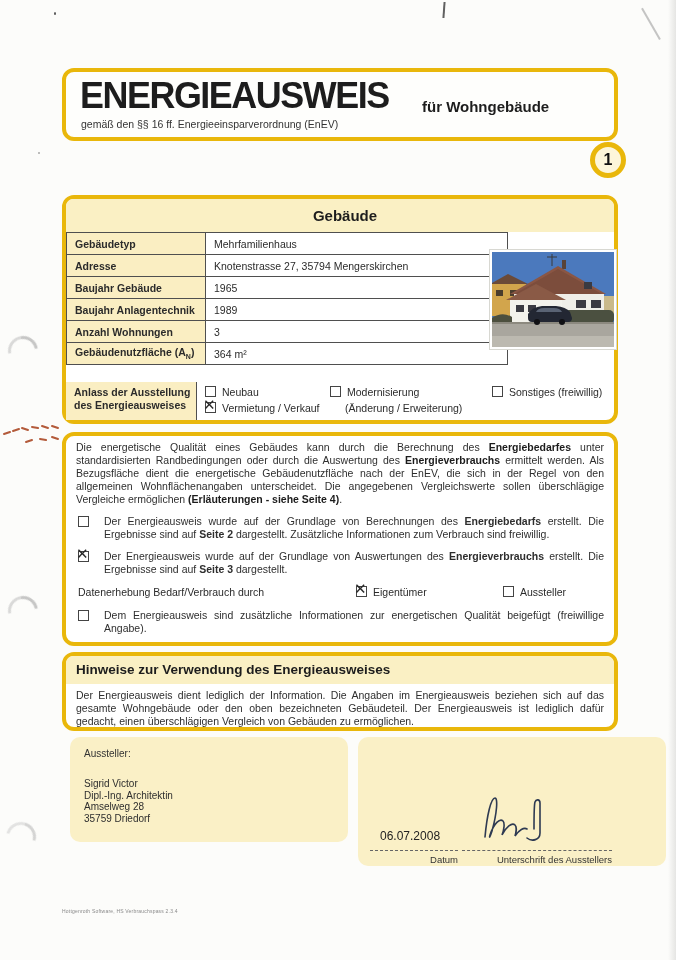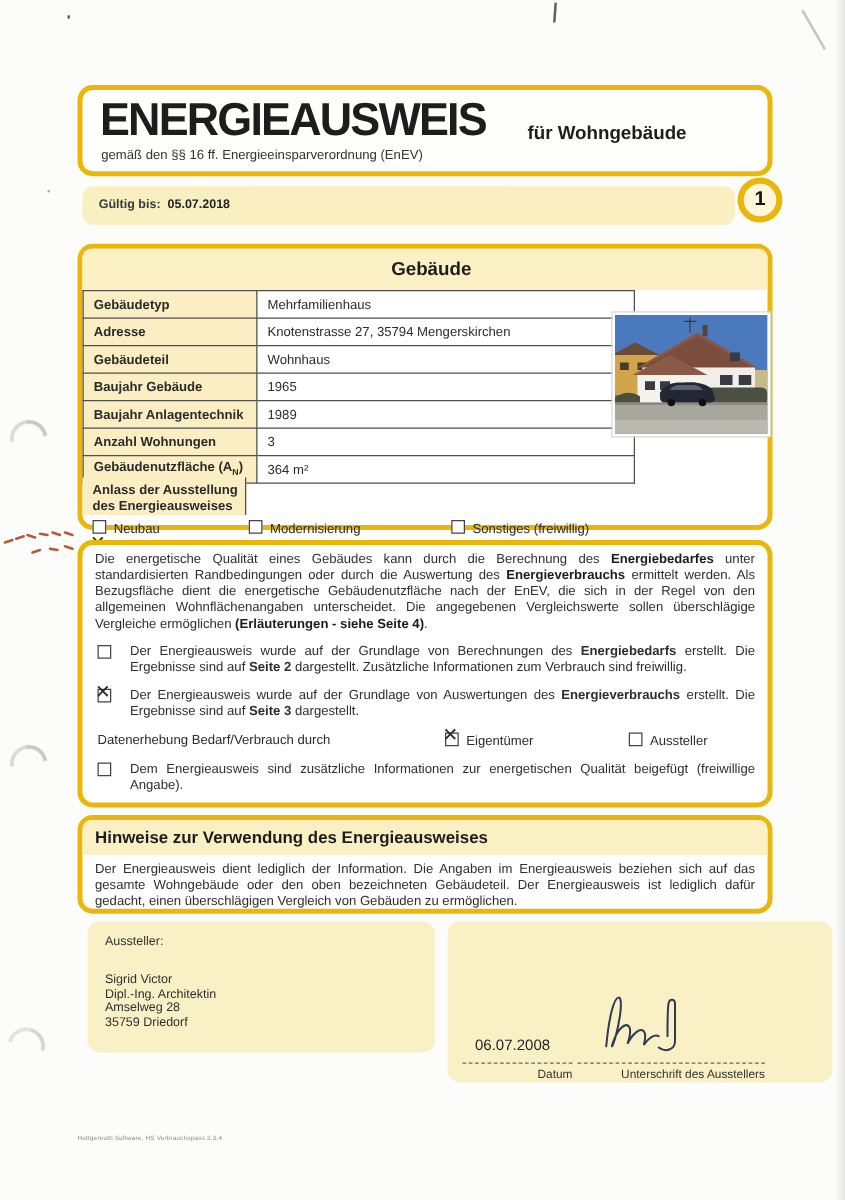--- a/index.html
+++ b/index.html
@@ -41,21 +41,21 @@
   .strip.small{height:28px;line-height:28px;padding-left:10px;font-size:13.5px;}
 
   
   .building-box{left:62px;top:195px;width:556px;height:229px;}
   .b-table{position:absolute;left:0;top:33px;border-collapse:collapse;table-layout:fixed;}
   .b-table td{border:1px solid #4f4f4f;height:21px;font-size:10.5px;padding:0 0 0 8px;vertical-align:middle;}
   .b-table td.lbl{width:130px;background:var(--label-cell);font-weight:bold;}
   .b-table td.val{width:293px;background:#fff;}
   .b-table sub{font-size:7px;}
 
-  .anlass{position:absolute;left:0;top:183px;width:548px;height:38px;display:flex;flex-direction:column;}
+  .anlass{position:absolute;left:0;top:183px;width:548px;height:38px;display:flex;}
   .anlass-label{width:131px;box-sizing:border-box;background:var(--label-cell);
     border-right:1px solid #4f4f4f;font-weight:bold;font-size:10.5px;line-height:13px;padding:4px 0 0 8px;}
   .anlass-opts{position:relative;flex:1;font-size:10.5px;}
   .opt{position:absolute;white-space:nowrap;}
 
   .cb{display:inline-block;width:9px;height:9px;border:1px solid #444;background:#fff;
     vertical-align:-1px;position:relative;margin-right:6px;}
   .cbx{position:absolute;left:-3px;top:-6px;font-size:15px;color:#2a2a2a;line-height:1;font-weight:400;}
 
   
@@ -121,45 +121,37 @@
   <svg class="scribble" viewBox="0 0 64 30">
     <path d="M2,16 L8,14 M11,13 L17,11 M20,10 L26,12 M30,9 L36,10 M40,8 L46,10 M50,8 L56,10 M24,24 L30,22 M38,21 L44,22 M50,19 L56,21" stroke="#a63d18" stroke-width="2" fill="none" stroke-linecap="round" opacity=".85"></path>
   </svg>
 
   <div class="header-box">
     <div class="doc-title">ENERGIEAUSWEIS</div>
     <div class="doc-subtitle">für Wohngebäude</div>
     <div class="doc-law">gemäß den §§ 16 ff. Energieeinsparverordnung (EnEV)</div>
   </div>
 
-  <div class="valid-bar">
-    <span class="t">Gültig bis:</span>
-    <span class="d">05.07.2018</span>
-  </div>
 
   <div class="page-badge">
     <span>1</span>
   </div>
 
   <div class="gbox building-box">
     <div class="strip big">Gebäude</div>
 
     <table class="b-table">
       <tbody>
           <tr>
         <td class="lbl">Gebäudetyp</td>
         <td class="val">Mehrfamilienhaus</td>
       </tr>
       <tr>
         <td class="lbl">Adresse</td>
         <td class="val">Knotenstrasse 27, 35794 Mengerskirchen</td>
-      </tr>
-      <tr>
-        <td class="lbl">Gebäudeteil</td>
-        <td class="val">Wohnhaus</td>
       </tr>
       <tr>
         <td class="lbl">Baujahr Gebäude</td>
         <td class="val">1965</td>
       </tr>
       <tr>
         <td class="lbl">Baujahr Anlagentechnik</td>
         <td class="val">1989</td>
       </tr>
       <tr>

